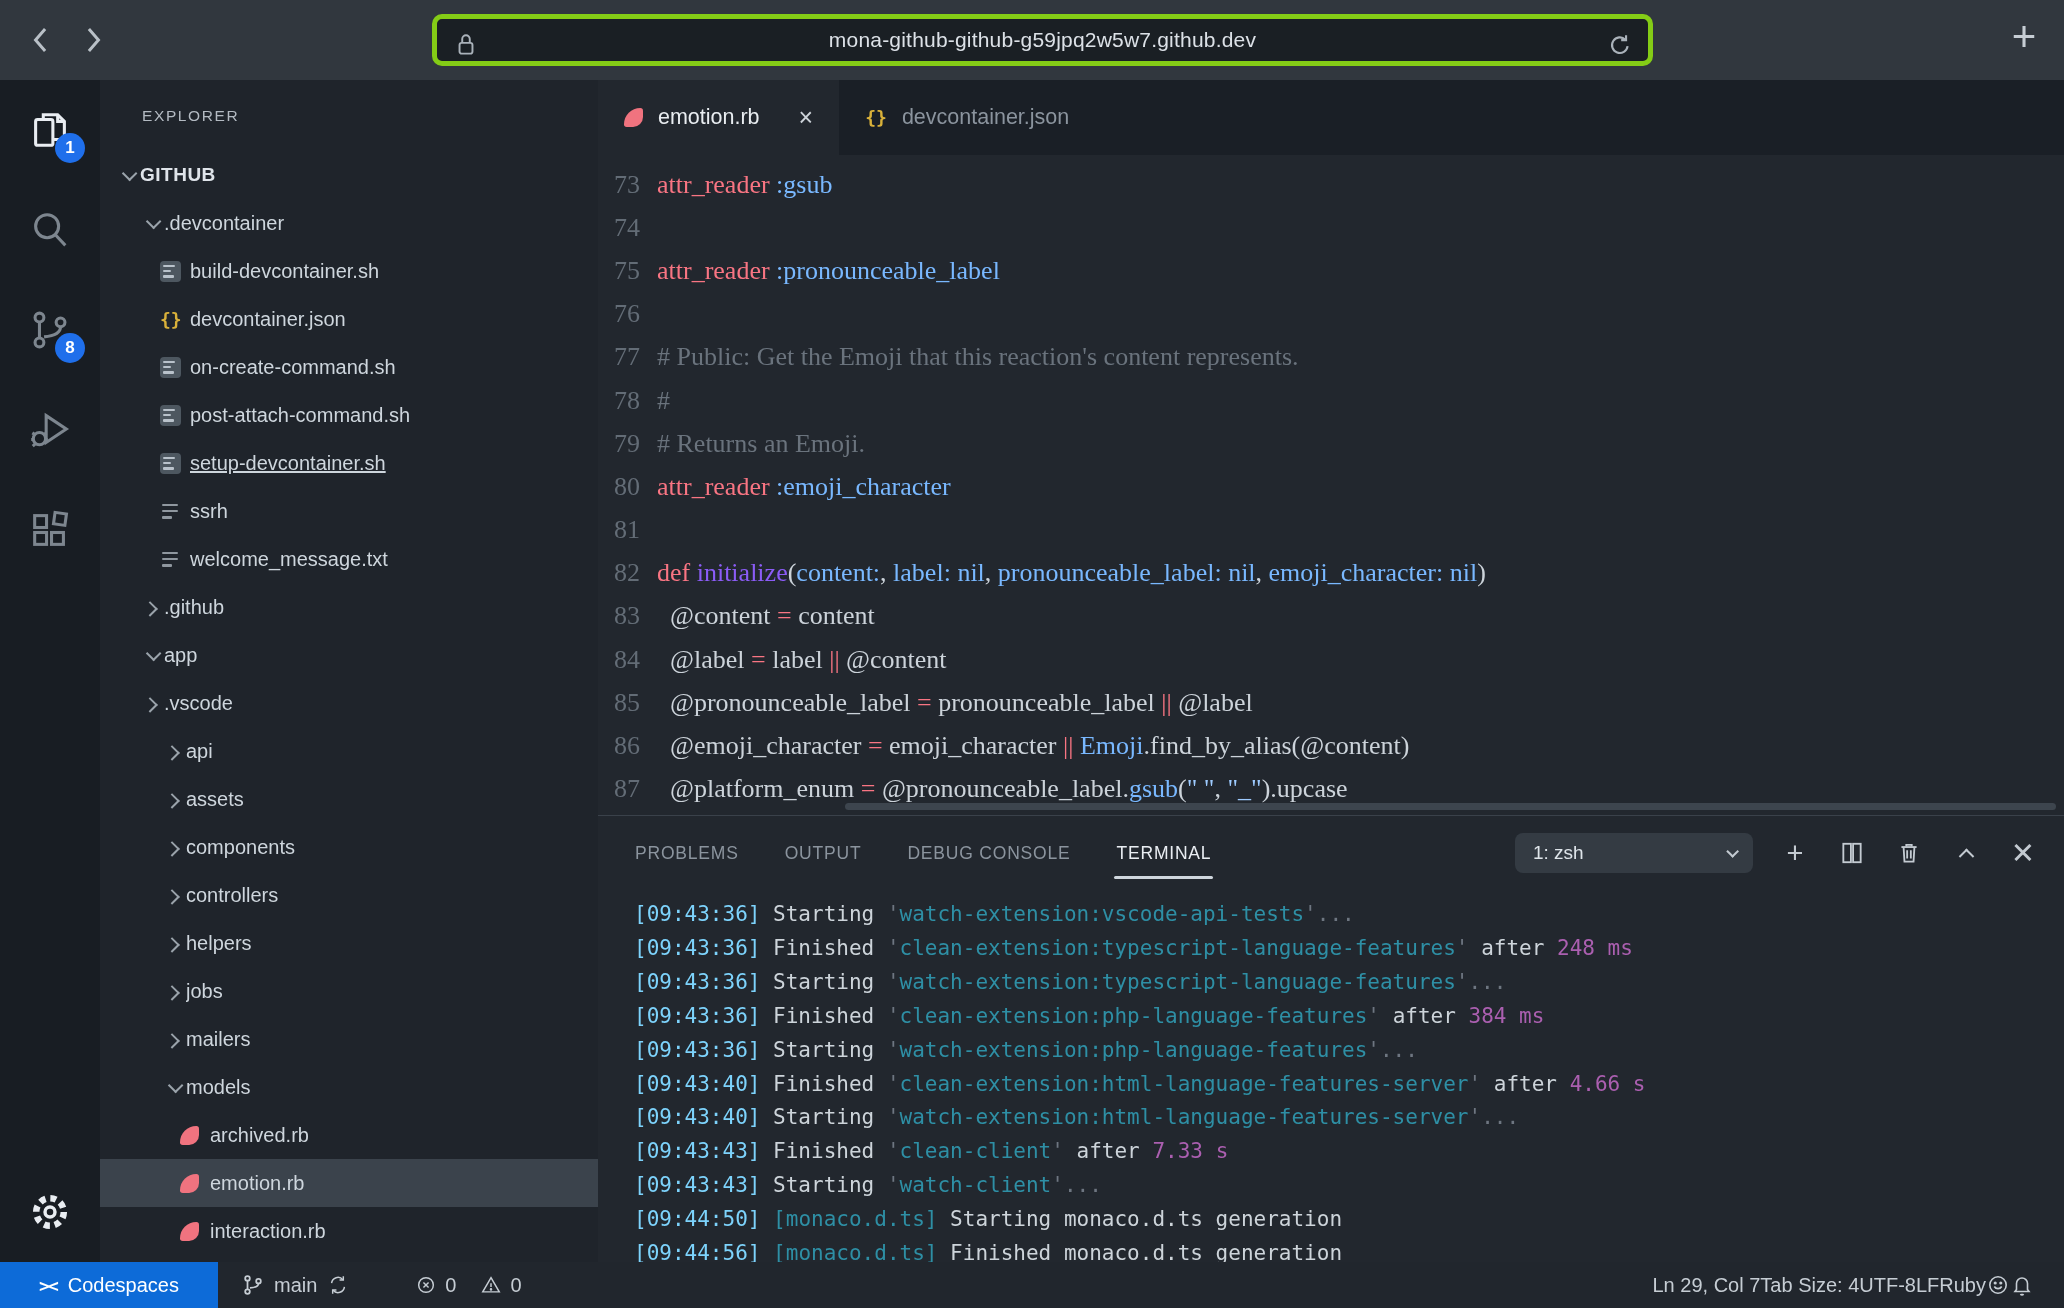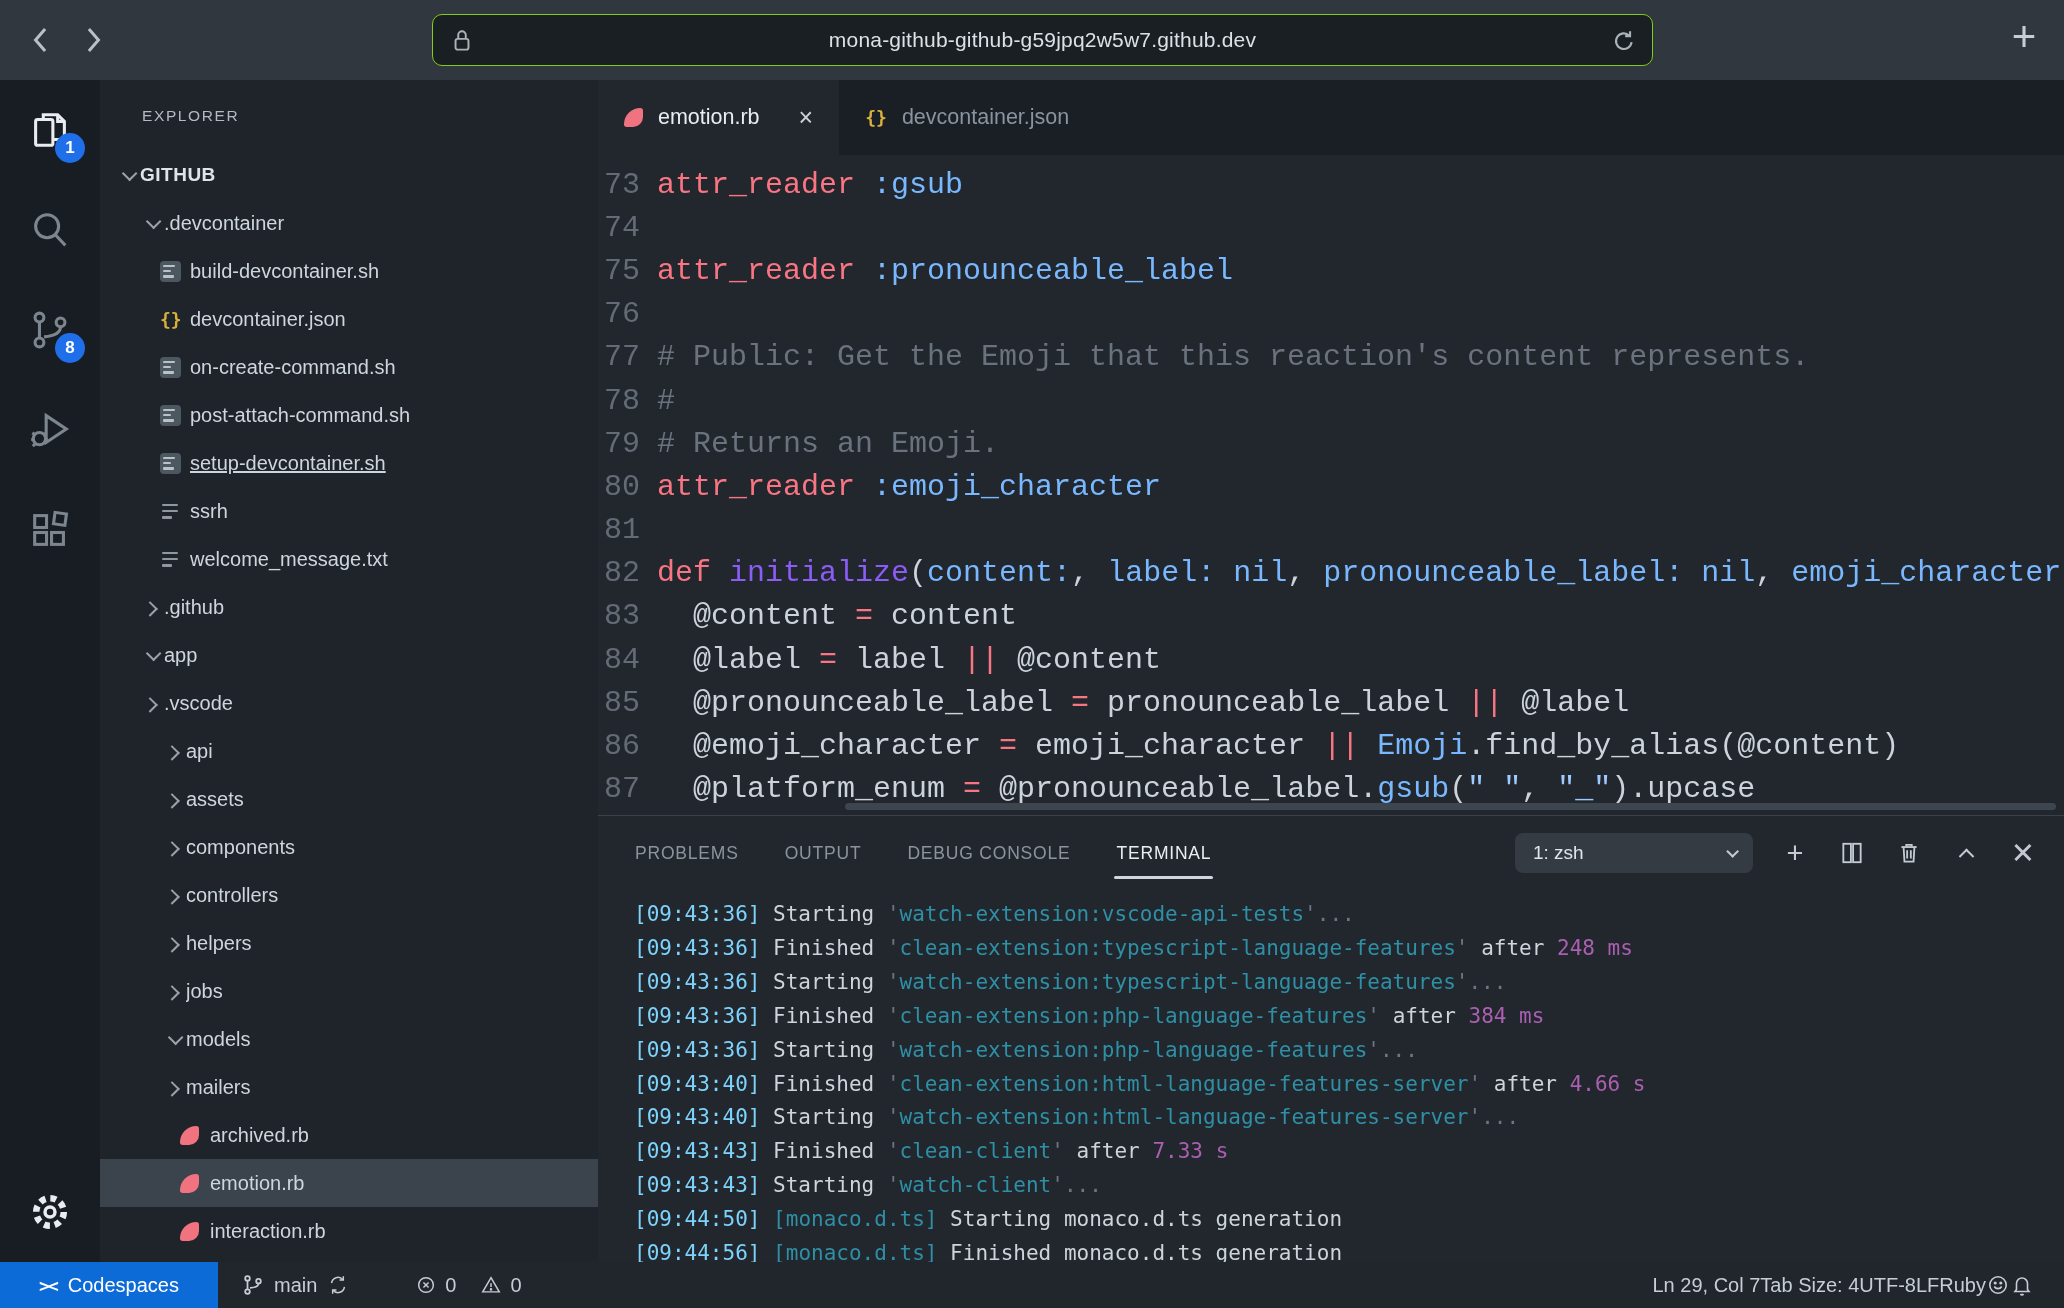--- a/index.html
+++ b/index.html
@@ -4,21 +4,21 @@
 <style>
   *{box-sizing:border-box;margin:0;padding:0}
   html,body{width:2064px;height:1308px;overflow:hidden}
   body{background:#22272e;font-family:"Liberation Sans",sans-serif;-webkit-font-smoothing:antialiased}
   svg{display:block}
 
   
   .topbar{height:80px;background:#31373e;display:flex;align-items:center;position:relative}
   .navbtns{display:flex;align-items:center;gap:18px;margin-left:24px}
   .navbtn{width:34px;height:34px;display:flex;align-items:center;justify-content:center;cursor:pointer}
-  .urlpill{position:absolute;left:432px;top:14px;width:1221px;height:52px;background:#1a1f24;border:1px solid #84cc16;border-radius:10px;display:flex;align-items:center;justify-content:center}
+  .urlpill{position:absolute;left:432px;top:14px;width:1221px;height:52px;background:#1a1f24;border:5px solid #84cc16;border-radius:10px;display:flex;align-items:center;justify-content:center}
   .urltext{font-size:21px;color:#dce1e7;letter-spacing:.2px}
   .lockbox{position:absolute;left:16px;top:12px}
   .reloadbox{position:absolute;right:14px;top:12px}
   .newtabbtn{position:absolute;right:22px;top:22px;width:36px;height:36px;color:#c6cdd4;font-size:42px;font-weight:200;line-height:30px;text-align:center}
 
   .main{display:flex;height:1182px}
 
   
   .activity{width:100px;background:#181d23;display:flex;flex-direction:column;align-items:center;flex:none}
   .act-item{height:100px;width:100%;display:flex;align-items:center;justify-content:center;position:relative;cursor:pointer}
@@ -51,21 +51,21 @@
   
   .egroup{flex:1;display:flex;flex-direction:column;min-width:0}
   .tabbar{height:75px;background:#1a1f26;display:flex;flex:none}
   .tab{display:flex;align-items:center;padding:0 26px;gap:15px;font-size:21.5px;cursor:pointer}
   .tab.active{background:#22272e;color:#e9edf1}
   .tab.inactive{color:#8b949e}
   .tabclose{margin-left:24px;font-size:25px;color:#cdd3d9;line-height:1}
   .tab .fic-ruby{margin-right:0}
   .tab .fic-json{width:auto}
 
-  .editor{height:660px;background:#22272e;position:relative;overflow:hidden;font-family:Liberation Mono, monospace;font-size:30px;padding-top:8px;flex:none}
+  .editor{height:660px;background:#22272e;position:relative;overflow:hidden;font-family:Liberation Serif, serif;font-size:26px;padding-top:8px;flex:none}
   .cline{display:flex;height:43.2px;align-items:center;white-space:pre}
   .lnum{width:42px;text-align:right;color:#636c76;flex:none}
   .ccode{margin-left:17px}
   .tk-k{color:#f97583}.tk-b{color:#79b8ff}.tk-c{color:#6a737d}.tk-f{color:#8b5cf6}.tk-w{color:#ccd3da}.tk-str{color:#9ecbff}
   .hscroll{position:absolute;bottom:5px;left:247px;right:8px;height:7px;background:#3d454e;border-radius:4px}
 
   
   .panel{flex:1;border-top:1px solid #3a414a;background:#22272e;display:flex;flex-direction:column;min-height:0}
   .panel-head{height:74px;display:flex;align-items:center;padding:0 26px 0 37px;flex:none}
   .ptabs{display:flex;align-items:center;height:100%}
@@ -296,29 +296,29 @@
           <span class="tlabel">helpers</span>
         </div>
         <div class="trow" style="padding-left: 60px;">
           <span class="chevbox">
             <i class="chev right"></i>
           </span>
           <span class="tlabel">jobs</span>
         </div>
         <div class="trow" style="padding-left: 60px;">
           <span class="chevbox">
+            <i class="chev right"></i>
+          </span>
+          <span class="tlabel">mailers</span>
+        </div>
+        <div class="trow" style="padding-left: 60px;">
+          <span class="chevbox">
             <i class="chev down"></i>
           </span>
           <span class="tlabel">models</span>
-        </div>
-        <div class="trow" style="padding-left: 60px;">
-          <span class="chevbox">
-            <i class="chev right"></i>
-          </span>
-          <span class="tlabel">mailers</span>
         </div>
         <div class="trow" style="padding-left: 80px;">
           <span class="fic fic-ruby"></span>
           <span class="tlabel">archived.rb</span>
         </div>
         <div class="trow selected" style="padding-left: 80px;">
           <span class="fic fic-ruby"></span>
           <span class="tlabel">emotion.rb</span>
         </div>
         <div class="trow" style="padding-left: 80px;">

